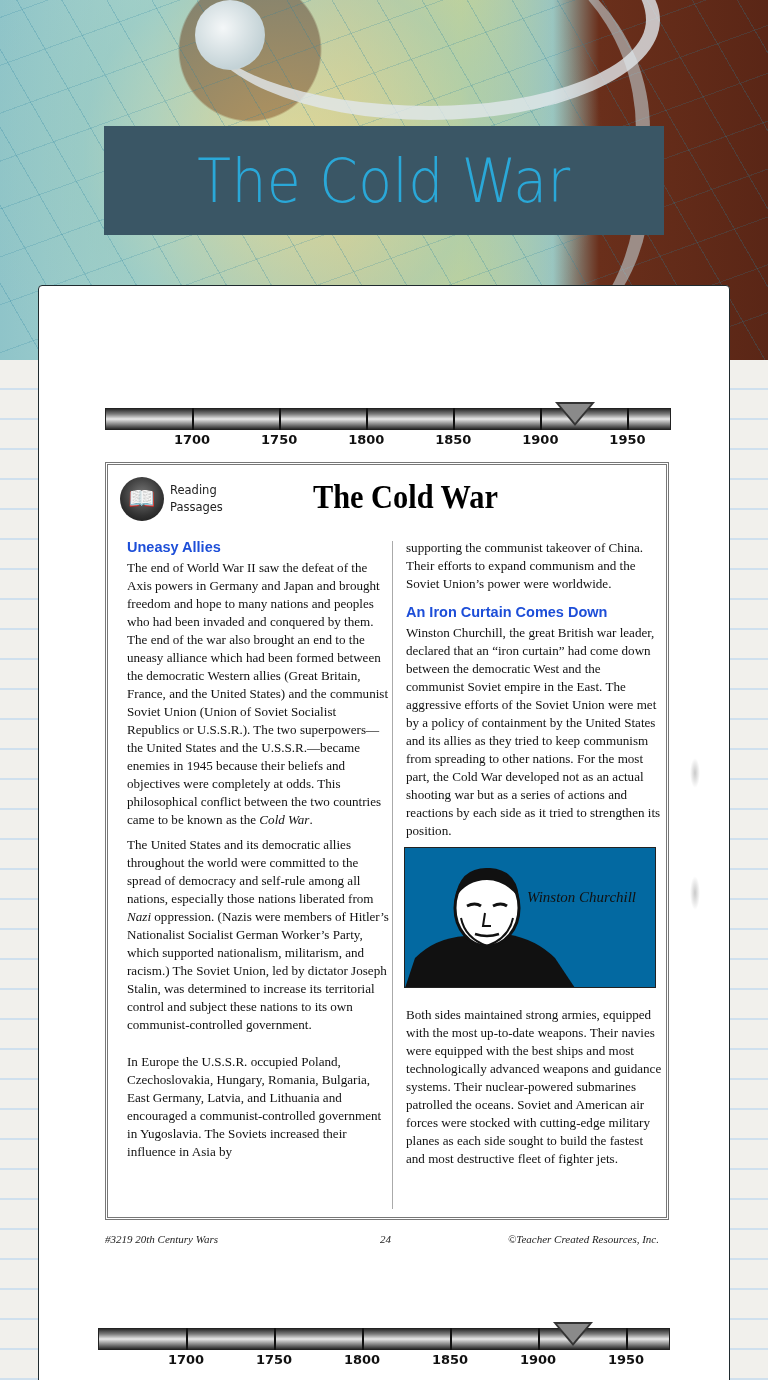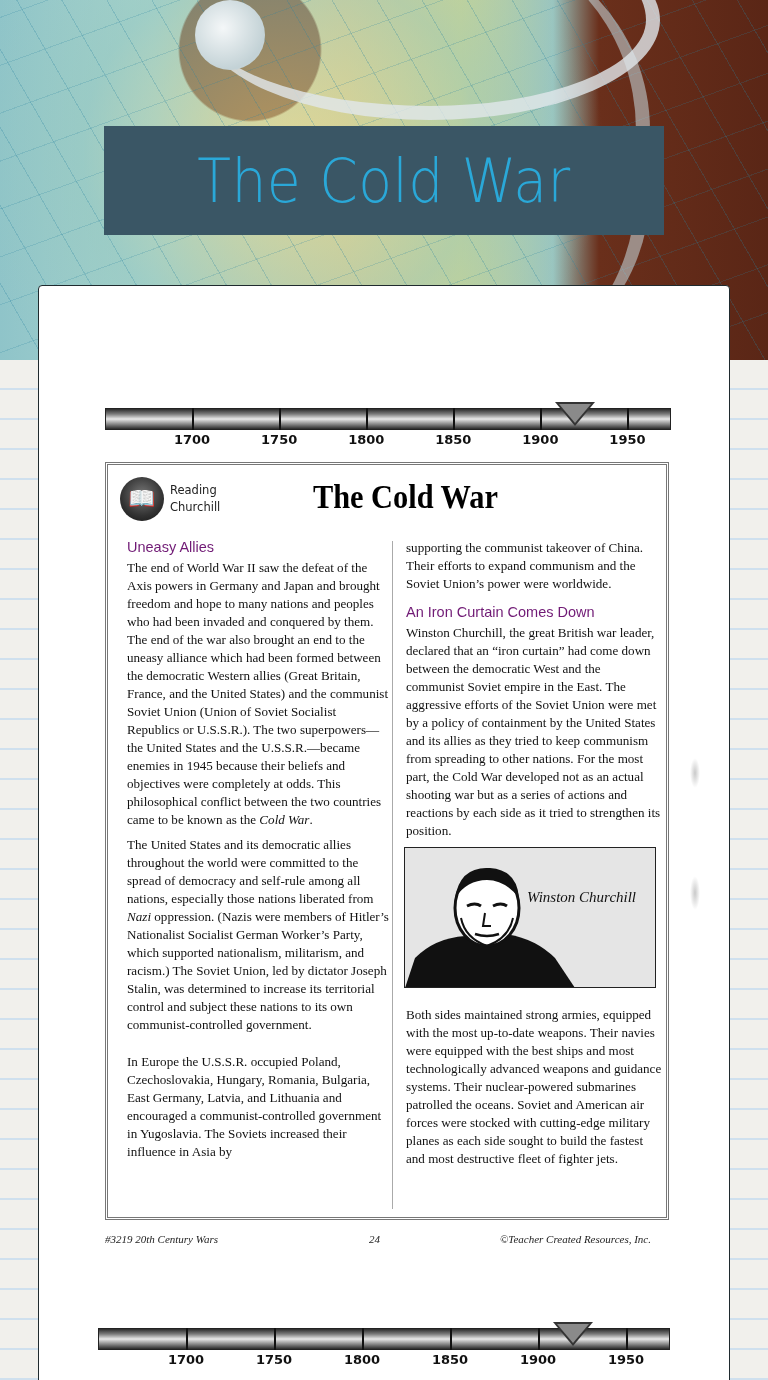--- a/index.html
+++ b/index.html
@@ -125,28 +125,28 @@
     .col {
       position: absolute; top: 72px;
       font-family: "Liberation Serif", serif; font-size: 13.1px; line-height: 18px; color: #111;
     }
     .col-left { left: 19px; width: 262px; }
     .col-right { left: 298px; width: 256px; top: 74px; }
     .col-divider {
       position: absolute; left: 284px; top: 76px; width: 1px; height: 668px; background: #aaa;
     }
     .col h2 {
-      font-family: "Liberation Sans", sans-serif; font-weight: normal;
-      font-size: 14.5px; line-height: 20px; margin: 0 0 2px 0; color: #701a75;
+      font-family: "Liberation Sans", sans-serif; font-weight: bold;
+      font-size: 14.5px; line-height: 20px; margin: 0 0 2px 0; color: #1d4ed8;
     }
     .col p { margin: 0 0 7px 0; }
     .col .sp { margin-top: 19px; }
     .churchill {
       position: relative; width: 252px; height: 141px;
-      border: 1.5px solid #222; margin: 6px 0 18px -2px; background: #e5e5e5; overflow: hidden;
+      border: 1.5px solid #222; margin: 6px 0 18px -2px; background: #0369a1; overflow: hidden;
     }
     .churchill .fig {
       position: absolute; left: 0; top: 10px; width: 170px; height: 130px;
     }
     .churchill .caption {
       position: absolute; left: 122px; top: 40px;
       font-style: italic; font-size: 15px; color: #111;
     }
     .footer {
       position: absolute; left: 105px; top: 1233px; width: 562px; height: 16px;
@@ -191,21 +191,21 @@
     <div class="label" style="left: 522.462px;">1950</div>
     <div class="marker" style="left: 450.215px;"></div>
     <div class="marker-inner" style="left: 454.215px;"></div>
   </div>
 
 <div class="sheet">
   <div class="badge">
     <div class="circle">📖</div>
     <div class="text">
       <div>Reading</div>
-      <div>Churchill</div>
+      <div>Passages</div>
     </div>
   </div>
   <div class="sheet-title">The Cold War</div>
 
   <div class="col col-left">
     <h2>Uneasy Allies</h2>
     <p><span>The end of World War II saw the defeat of the Axis powers in Germany and Japan and brought freedom and hope to many nations and peoples who had been invaded and conquered by them.  The end of the war also brought an end to the uneasy alliance which had been formed between the democratic Western allies (Great Britain, France, and the United States) and the communist Soviet Union (Union of Soviet Socialist Republics or U.S.S.R.).  The two superpowers—the United States and the U.S.S.R.—became enemies in 1945 because their beliefs and objectives were completely at odds.  This philosophical conflict between the two countries came to be known as the </span><i>Cold War</i><span>.</span></p>
     <p><span>The United States and its democratic allies throughout the world were committed to the spread of democracy and self-rule among all nations, especially those nations liberated from </span><i>Nazi</i><span> oppression.  (Nazis were members of Hitler’s Nationalist Socialist German Worker’s Party, which supported nationalism, militarism, and racism.)  The Soviet Union, led by dictator Joseph Stalin, was determined to increase its territorial control and subject these nations to its own communist-controlled government.</span></p>
     <p class="sp">In Europe the U.S.S.R. occupied Poland, Czechoslovakia, Hungary, Romania, Bulgaria, East Germany, Latvia, and Lithuania and encouraged a communist-controlled government in Yugoslavia.  The Soviets increased their influence in Asia by</p>
   </div>
@@ -228,22 +228,22 @@
         <path d="M56 60 Q60 80 82 88 Q104 80 108 60" stroke="#111" stroke-width="2" fill="none"></path>
       </svg>
       <div class="caption">Winston Churchill</div>
     </div>
     <p>Both sides maintained strong armies, equipped with the most up-to-date weapons. Their navies were equipped with the best ships and most technologically advanced weapons and guidance systems.  Their nuclear-powered submarines patrolled the oceans.  Soviet and American air forces were stocked with cutting-edge military planes as each side sought to build the fastest and most destructive fleet of fighter jets.</p>
   </div>
 </div>
 
 <div class="footer">
   <span style="left:0;">#3219 20th Century Wars</span>
-  <span style="left:264px;">24</span>
-  <span style="right:16px;">©Teacher Created Resources, Inc.</span>
+  <span style="left:275px;">24</span>
+  <span style="right:8px;">©Teacher Created Resources, Inc.</span>
 </div>
 
 <div class="side-blot" style="left:690px; top:758px;"></div>
 <div class="side-blot" style="left:690px; top:876px; height:34px;"></div>
 
 <div class="timeline" id="timeline-bottom" style="left:98px; top:1328px; width:572px;">
     <div class="bar"></div>
     <div class="tick" style="left: 88px;"></div>
     <div class="label" style="left: 88px;">1700</div>
     <div class="tick" style="left: 176px;"></div>

